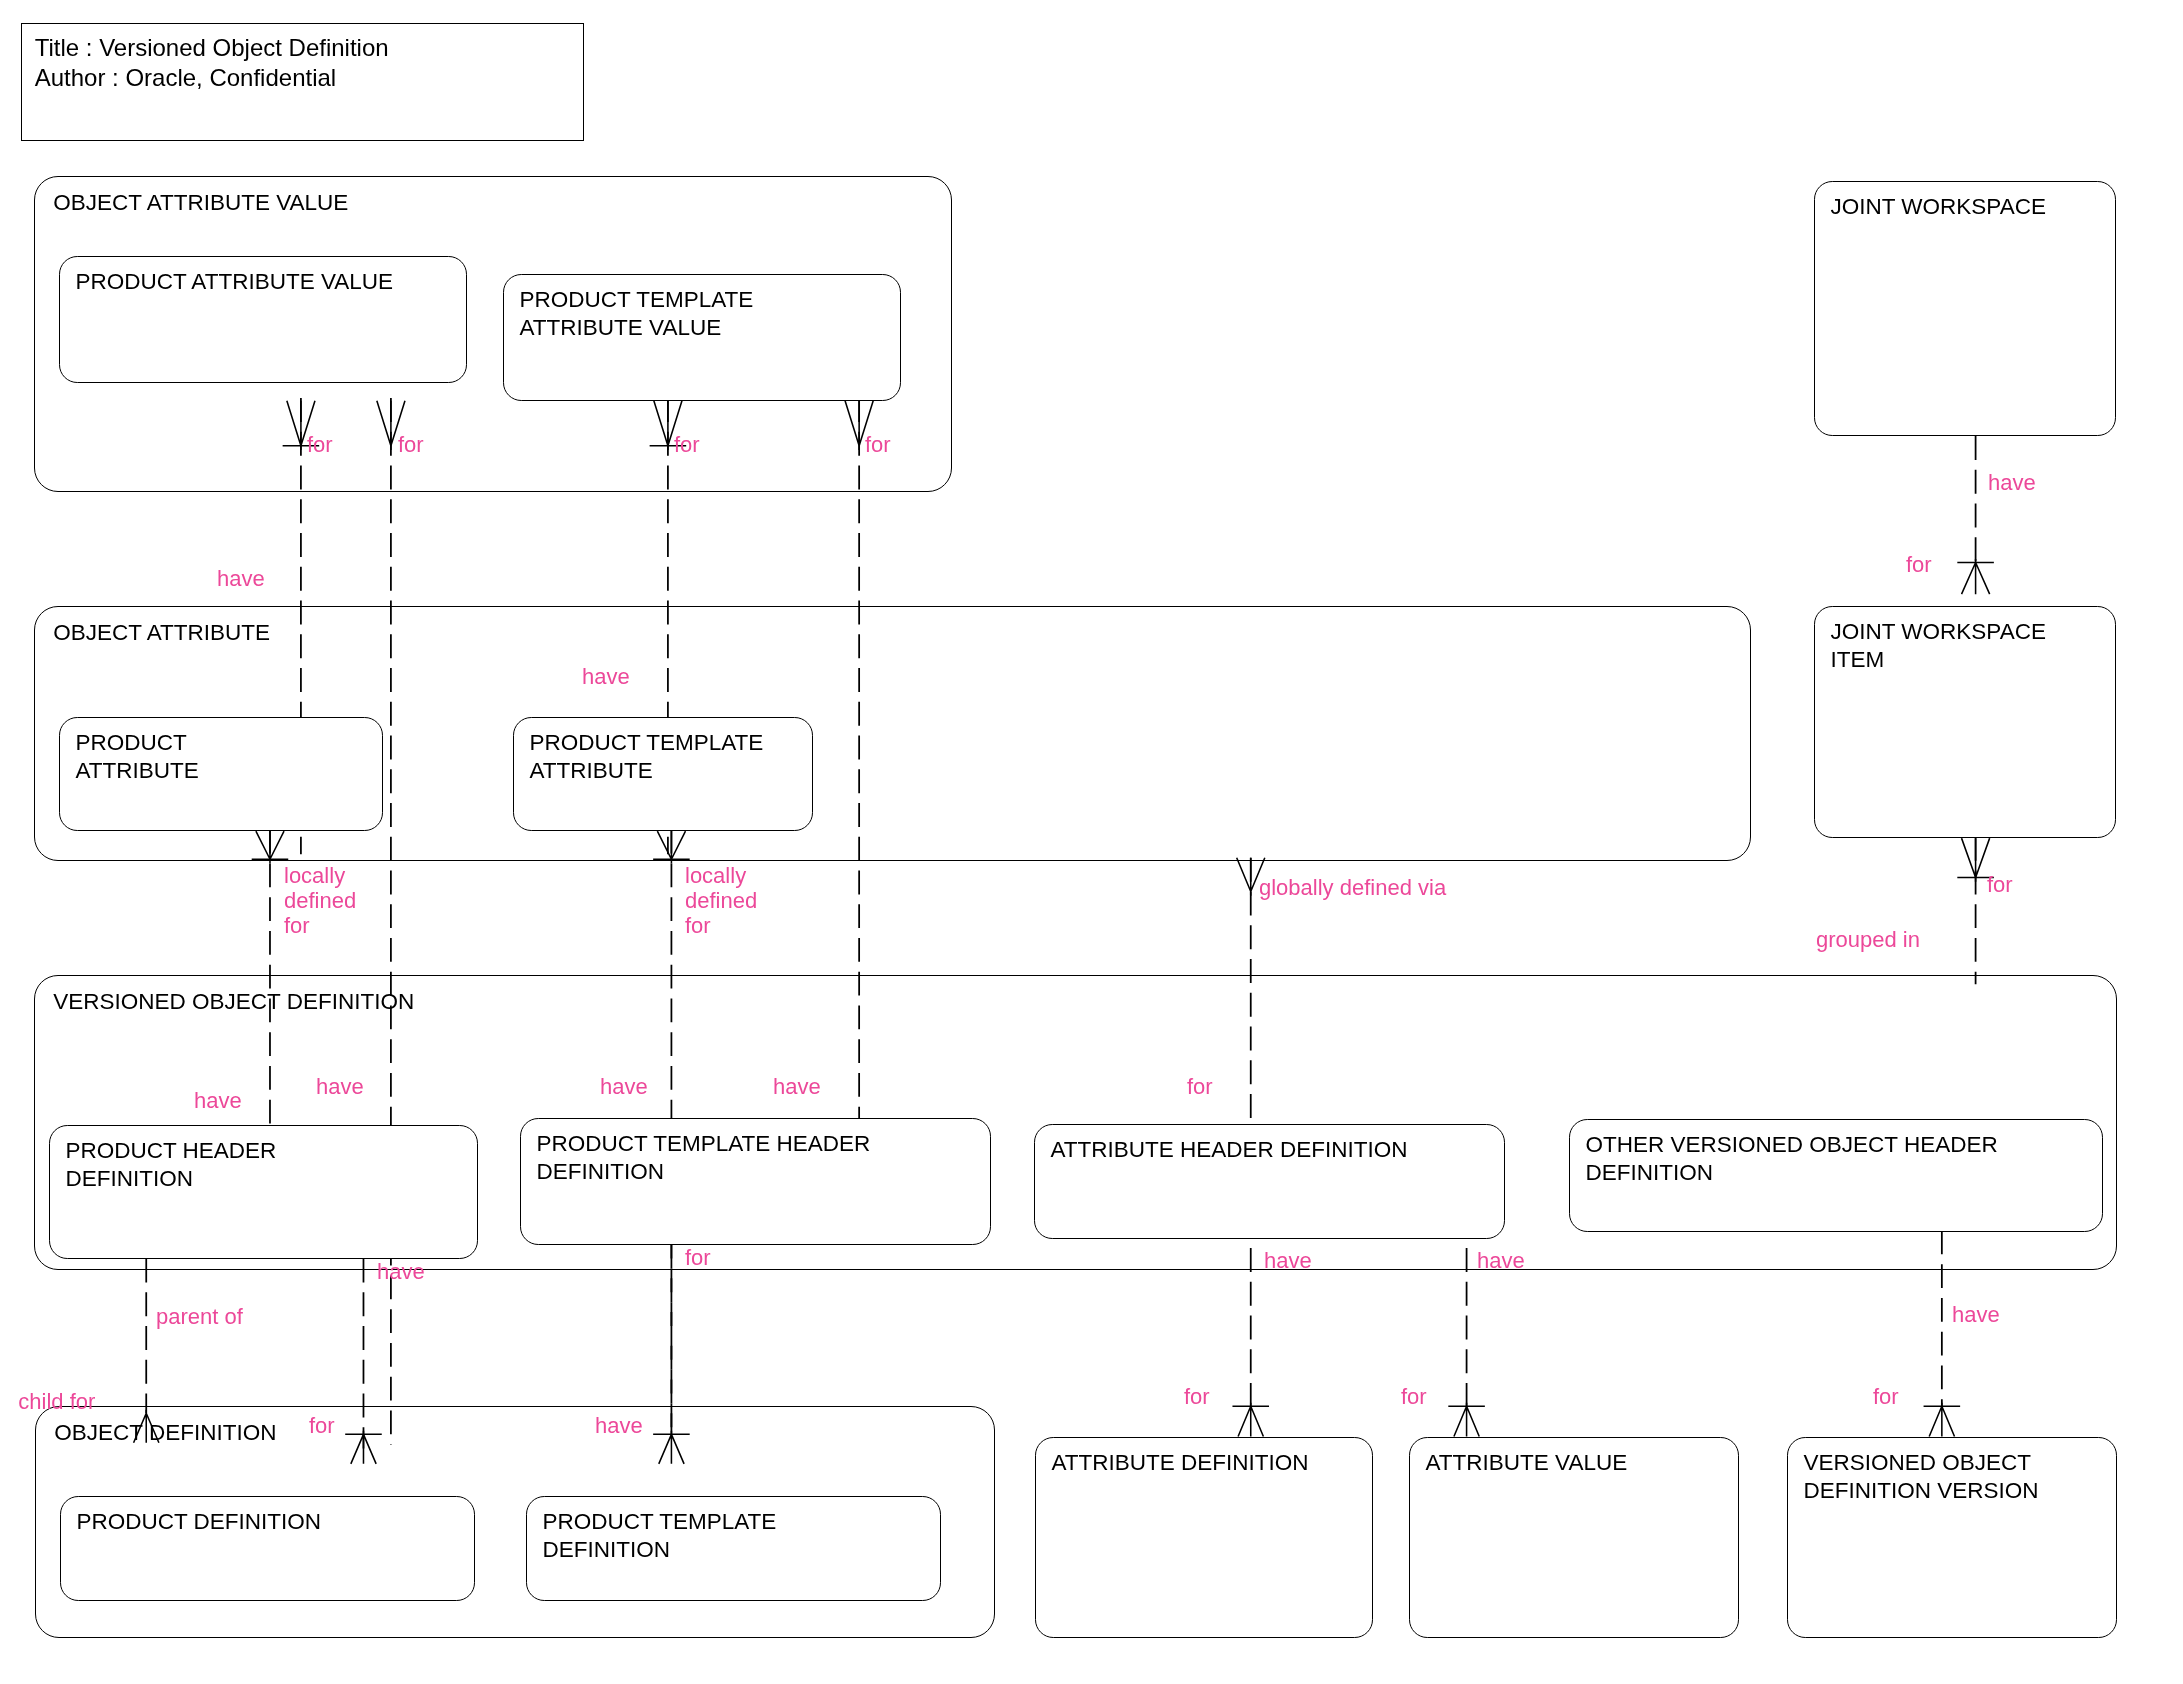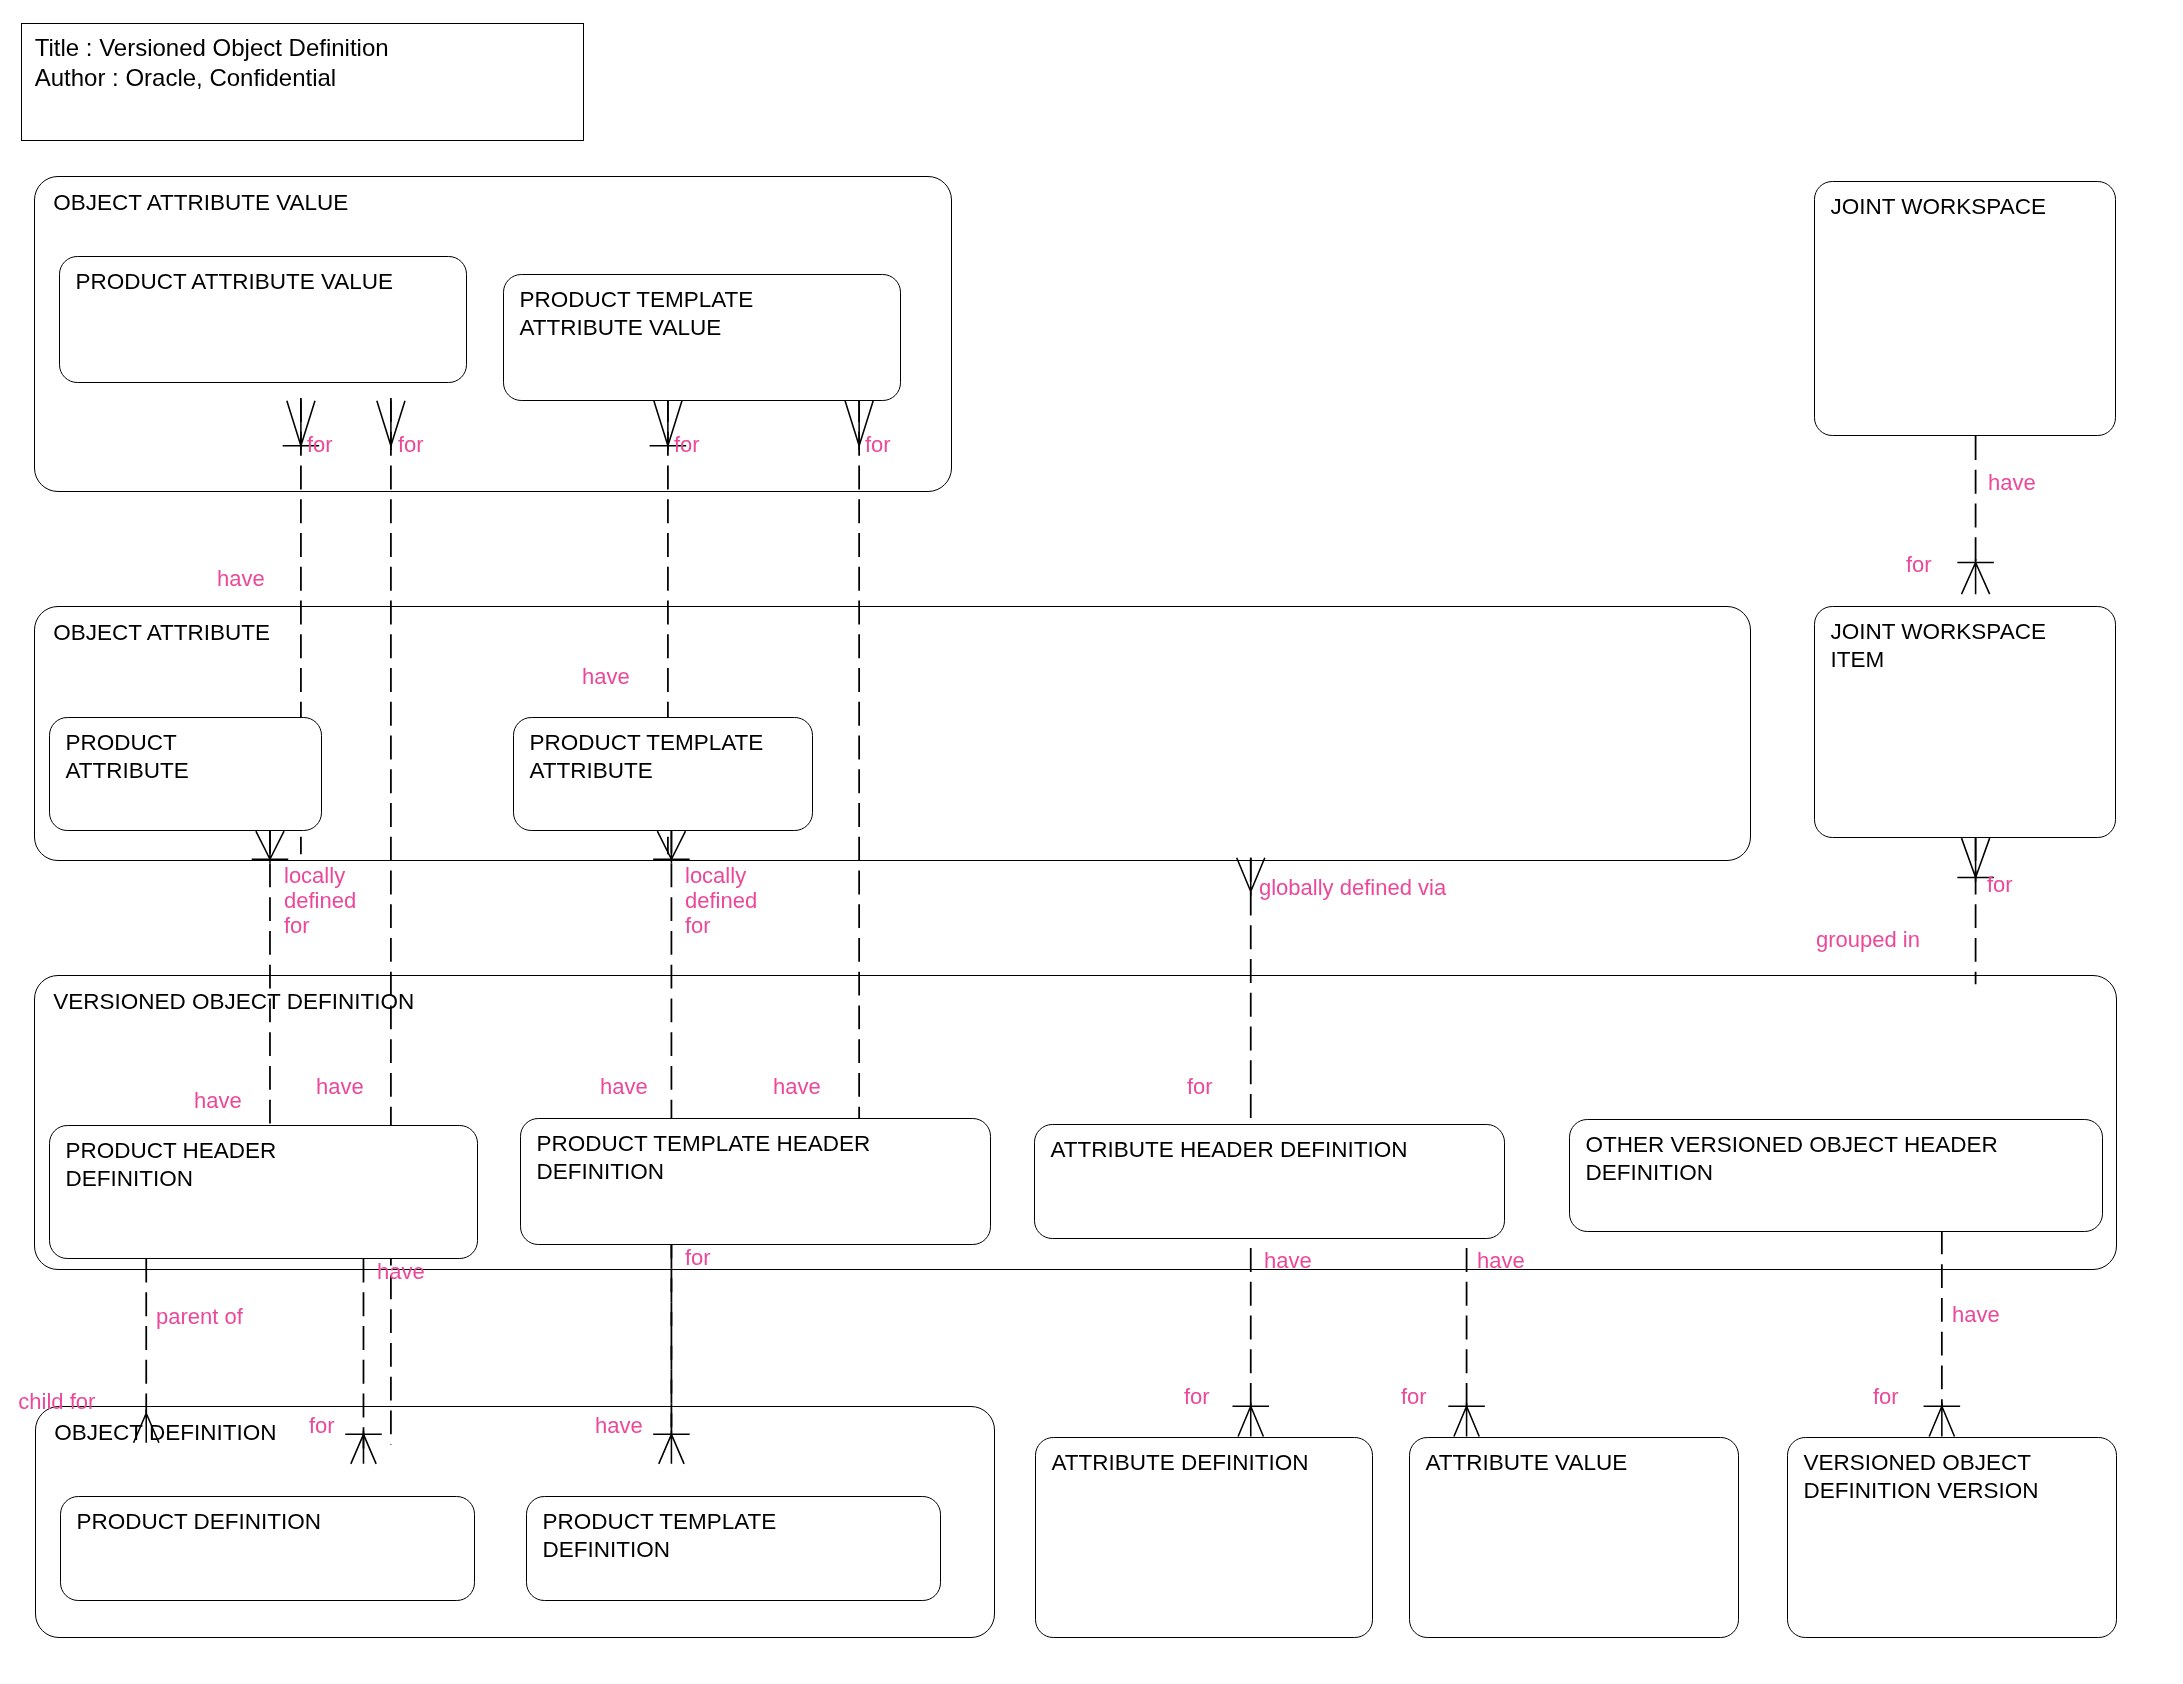--- a/index.html
+++ b/index.html
@@ -115,21 +115,21 @@
   </div>
 
   <div class="entity" style="left:1814px;top:181px;width:302px;height:255px;">
     <div class="elabel">JOINT WORKSPACE</div>
   </div>
 
   <div class="supertype" style="left:34px;top:606px;width:1717px;height:255px;">
     <div class="glabel">OBJECT ATTRIBUTE</div>
   </div>
 
-  <div class="entity" style="left:49px;top:717px;width:273px;height:114px;">
+  <div class="entity" style="left:59px;top:717px;width:324px;height:114px;">
     <div class="elabel" style="white-space:pre-line;">PRODUCT
 ATTRIBUTE</div>
   </div>
 
   <div class="entity" style="left:513px;top:717px;width:300px;height:114px;">
     <div class="elabel" style="white-space:pre-line;">PRODUCT TEMPLATE
 ATTRIBUTE</div>
   </div>
 
   <div class="entity" style="left:1814px;top:606px;width:302px;height:232px;">

